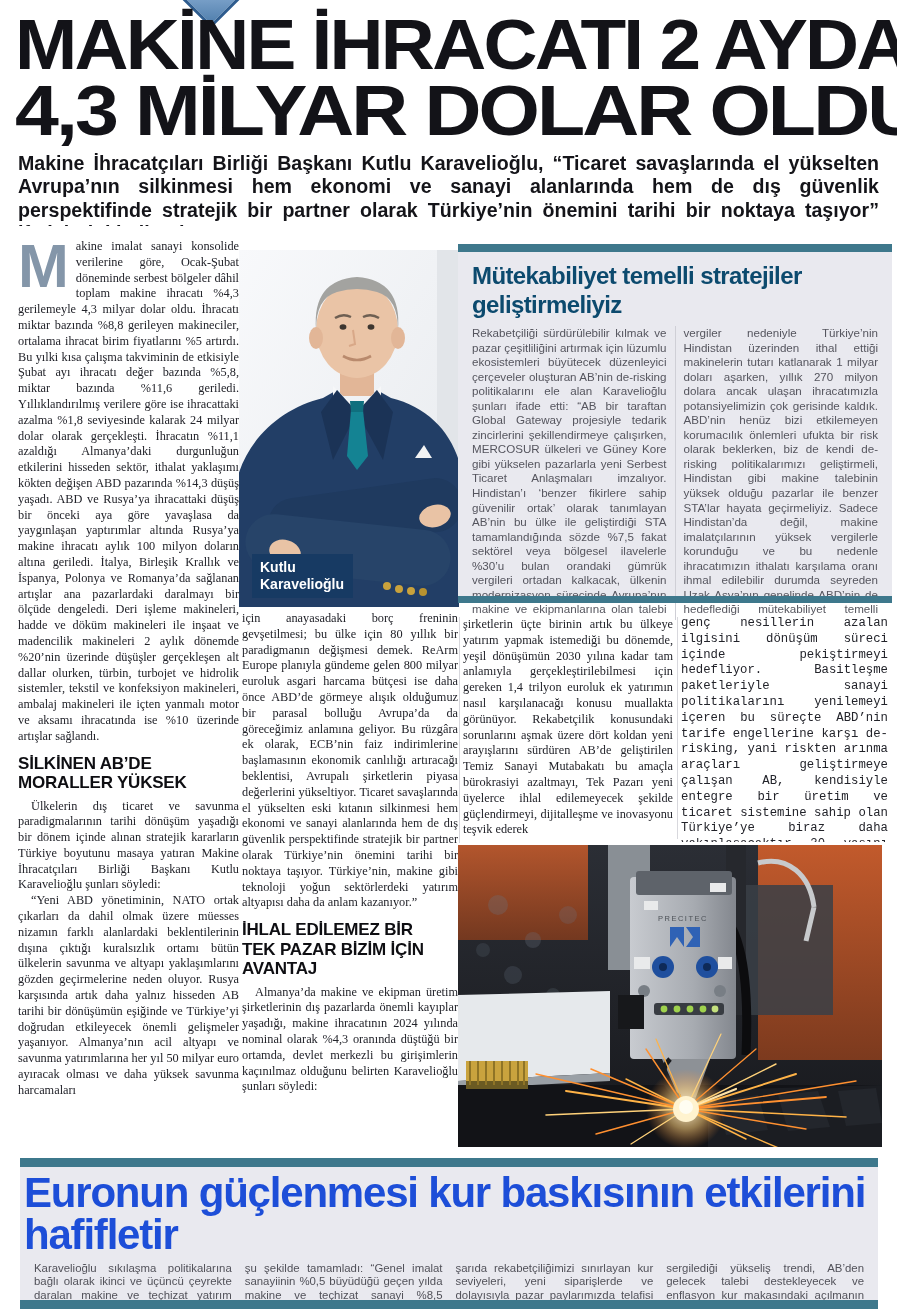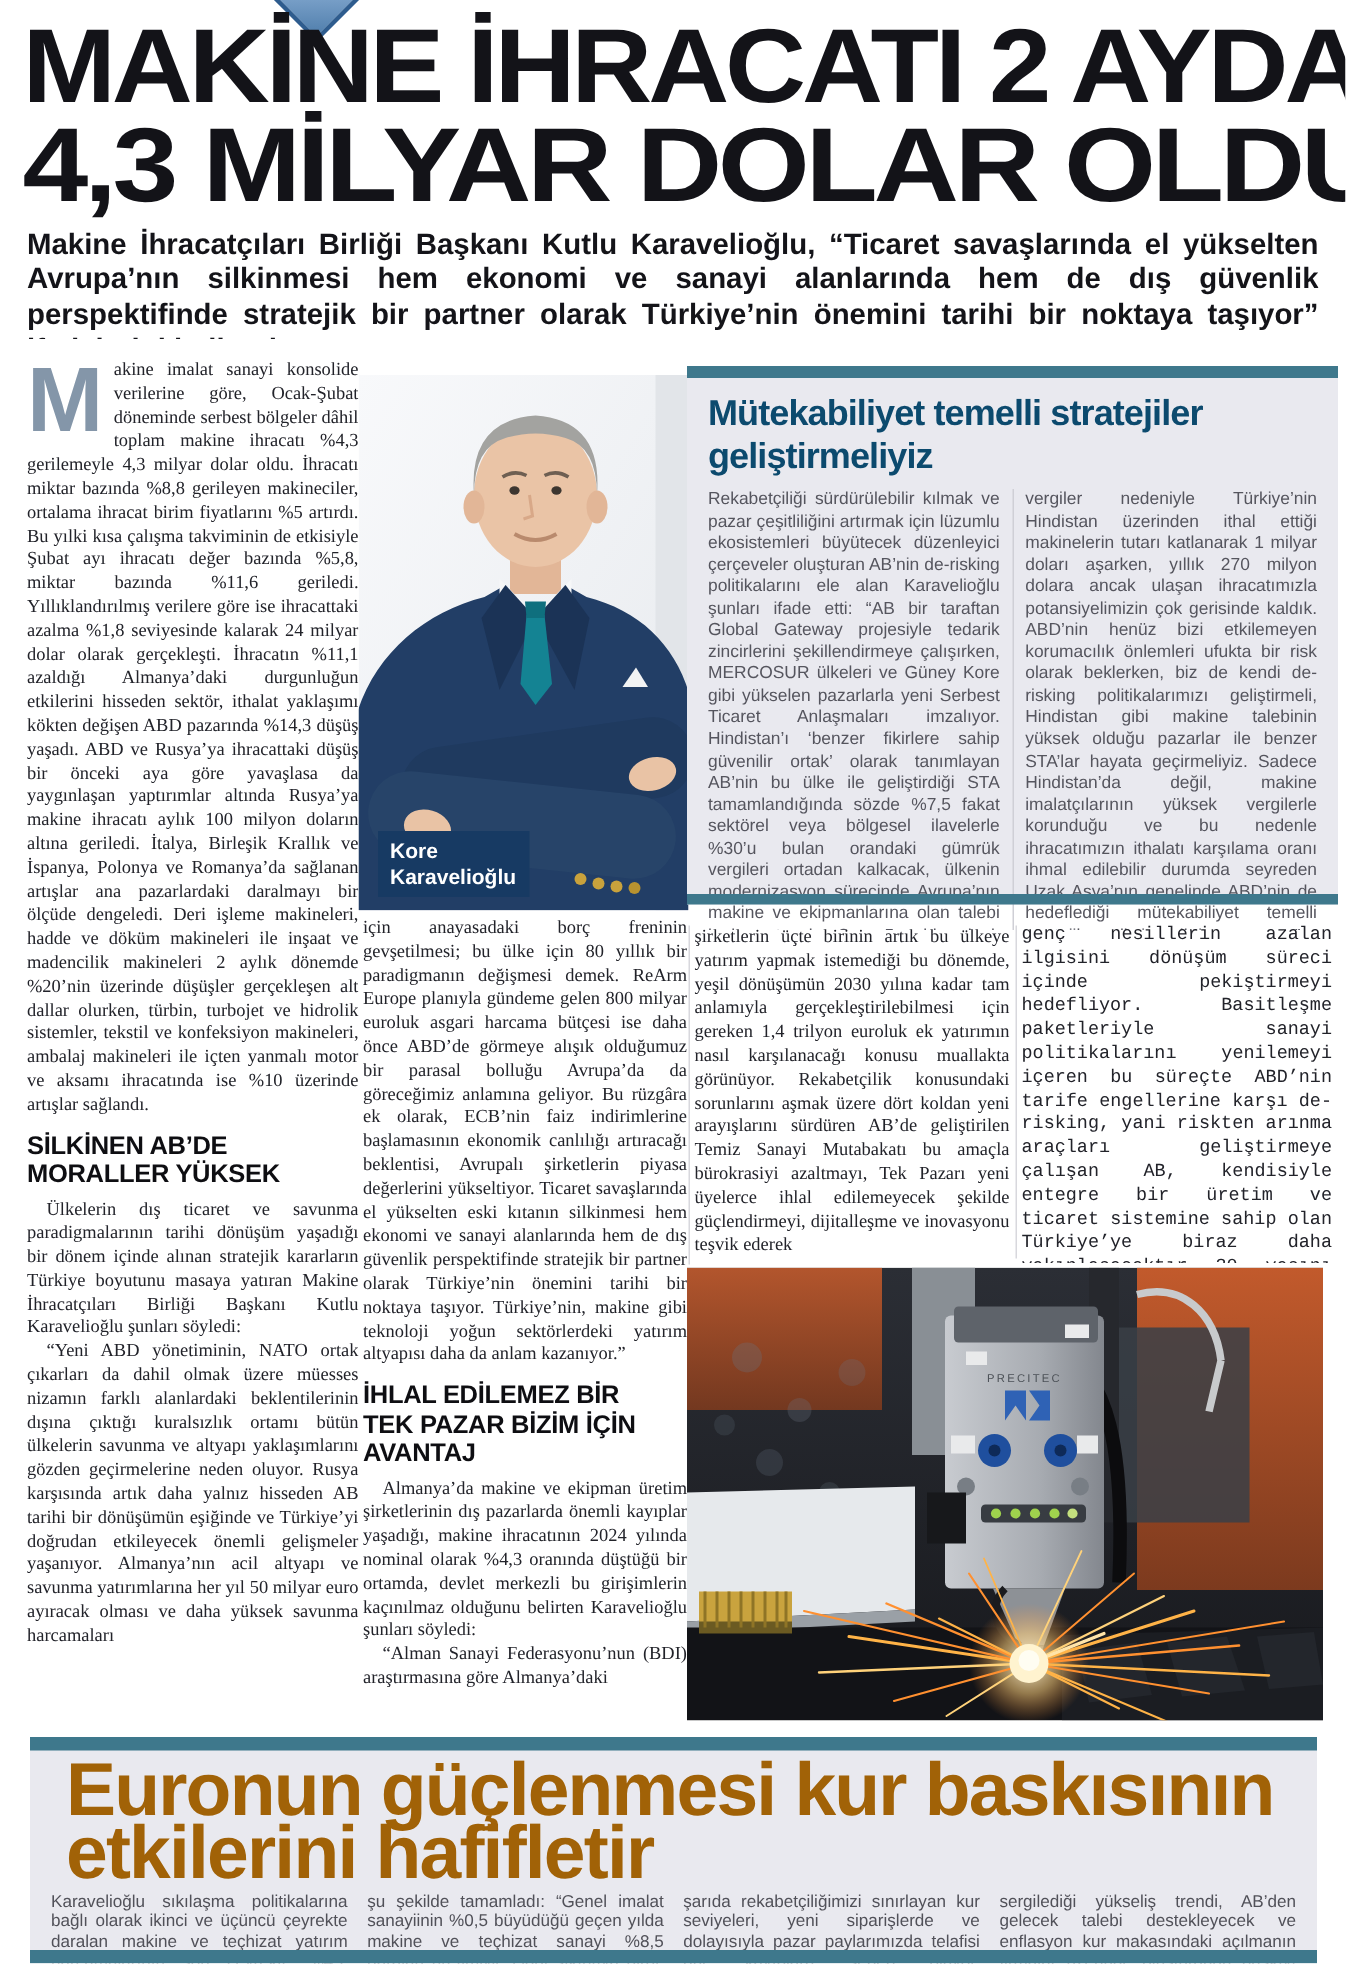--- a/index.html
+++ b/index.html
@@ -55,22 +55,22 @@
   .qbox h2 { margin:9px 14px 7px; font-size:24px; line-height:29px; letter-spacing:-0.6px;
     color:#0c4a6e; font-weight:bold; }
   .qbox .cols { display:flex; padding:0 14px; height:294px; overflow:hidden; }
   .qbox .qcol { flex:1; font-size:11.6px; line-height:14.55px; color:#55555e; text-align:justify; }
   .qbox .qcol + .qcol { border-left:1px solid #cfcfd6; margin-left:8px; padding-left:8px; }
 
   
   .bbox { position:absolute; left:20px; top:1158px; width:858px; height:151px; background:#e9e9ef; }
   .bbox .bar-top { height:9px; }
   .bbox .bar-bottom { position:absolute; left:0; bottom:0; width:100%; height:9px; }
-  .bbox h2 { margin:5px 24px 6px; font-size:50px; line-height:42px; letter-spacing:-1.2px;
-    color:#a16207; font-weight:bold; }
+  .bbox h2 { margin:5px 4px 6px; font-size:42px; line-height:42px; letter-spacing:-1.2px;
+    color:#1d4ed8; font-weight:bold; }
   .bbox .cols { display:flex; gap:13px; padding:0 14px; height:79px; overflow:hidden; }
   .bbox .bcol { flex:1; font-size:11.4px; line-height:13.3px; color:#515159; text-align:justify; }
 </style>
 </head>
 <body>
 
 <div class="page">
 
   <div class="logo-diamond"></div>
 
@@ -124,34 +124,33 @@
         <rect x="6" y="272" width="206" height="56" rx="28" transform="rotate(6 109 300)" fill="#274469"></rect>
         <ellipse cx="196" cy="266" rx="16" ry="11" transform="rotate(-14 196 266)" fill="#e9c3a5"></ellipse>
         <ellipse cx="46" cy="302" rx="16" ry="12" transform="rotate(16 46 302)" fill="#e9c3a5"></ellipse>
         <circle cx="148" cy="336" r="4" fill="#c9a23c"></circle>
         <circle cx="160" cy="339" r="4" fill="#c9a23c"></circle>
         <circle cx="172" cy="341" r="4" fill="#c9a23c"></circle>
         <circle cx="184" cy="342" r="4" fill="#b8922f"></circle>
       </g>
     </svg>
     <div class="caption">
-      <div>Kore</div>
+      <div>Kutlu</div>
       <div>Karavelioğlu</div>
     </div>
   </div>
 
   <div class="serifcol" id="col2">
     <p class="first">için anayasadaki borç freninin gevşetilmesi; bu ülke için 80 yıllık bir paradigmanın değişmesi demek. ReArm Europe planıyla gündeme gelen 800 milyar euroluk asgari harcama bütçesi ise daha önce ABD’de görmeye alışık olduğumuz bir parasal bolluğu Avrupa’da da göreceğimiz anlamına geliyor. Bu rüzgâra ek olarak, ECB’nin faiz indirimlerine başlamasının ekonomik canlılığı artıracağı beklentisi, Avrupalı şirketlerin piyasa değerlerini yükseltiyor. Ticaret savaşlarında el yükselten eski kıtanın silkinmesi hem ekonomi ve sanayi alanlarında hem de dış güvenlik perspektifinde stratejik bir partner olarak Türkiye’nin önemini tarihi bir noktaya taşıyor. Türkiye’nin, makine gibi teknoloji yoğun sektörlerdeki yatırım altyapısı daha da anlam kazanıyor.”</p>
     <div class="colsubhead">
       <div>İHLAL EDİLEMEZ BİR</div>
       <div>TEK PAZAR BİZİM İÇİN</div>
       <div>AVANTAJ</div>
     </div>
     <p>Almanya’da makine ve ekipman üretim şirketlerinin dış pazarlarda önemli kayıplar yaşadığı, makine ihracatının 2024 yılında nominal olarak %4,3 oranında düştüğü bir ortamda, devlet merkezli bu girişimlerin kaçınılmaz olduğunu belirten Karavelioğlu şunları söyledi:</p>
-    <p>“Alman Sanayi Federasyonu’nun (BDI) araştırmasına göre Almanya’daki</p>
   </div>
 
   <div class="qbox">
     <div class="bar bar-top"></div>
     <h2>Mütekabiliyet temelli stratejiler geliştirmeliyiz</h2>
     <div class="cols">
       <div class="qcol">Rekabetçiliği sürdürülebilir kılmak ve pazar çeşitliliğini artırmak için lüzumlu ekosistemleri büyütecek düzenleyici çerçeveler oluşturan AB’nin de-risking politikalarını ele alan Karavelioğlu şunları ifade etti: “AB bir taraftan Global Gateway projesiyle tedarik zincirlerini şekillendirmeye çalışırken, MERCOSUR ülkeleri ve Güney Kore gibi yükselen pazarlarla yeni Serbest Ticaret Anlaşmaları imzalıyor. Hindistan’ı ‘benzer fikirlere sahip güvenilir ortak’ olarak tanımlayan AB’nin bu ülke ile geliştirdiği STA tamamlandığında sözde %7,5 fakat sektörel veya bölgesel ilavelerle %30’u bulan orandaki gümrük vergileri ortadan kalkacak, ülkenin modernizasyon sürecinde Avrupa’nın makine ve ekipmanlarına olan talebi hızla artacak. Son 5 yılda denk olmayan</div>
       <div class="qcol">vergiler nedeniyle Türkiye’nin Hindistan üzerinden ithal ettiği makinelerin tutarı katlanarak 1 milyar doları aşarken, yıllık 270 milyon dolara ancak ulaşan ihracatımızla potansiyelimizin çok gerisinde kaldık. ABD’nin henüz bizi etkilemeyen korumacılık önlemleri ufukta bir risk olarak beklerken, biz de kendi de-risking politikalarımızı geliştirmeli, Hindistan gibi makine talebinin yüksek olduğu pazarlar ile benzer STA’lar hayata geçirmeliyiz. Sadece Hindistan’da değil, makine imalatçılarının yüksek vergilerle korunduğu ve bu nedenle ihracatımızın ithalatı karşılama oranı ihmal edilebilir durumda seyreden Uzak Asya’nın genelinde ABD’nin de hedeflediği mütekabiliyet temelli stratejiler geliştirme ihtiyacımız var.”</div>
     </div>
     <div class="bar bar-bottom"></div>

